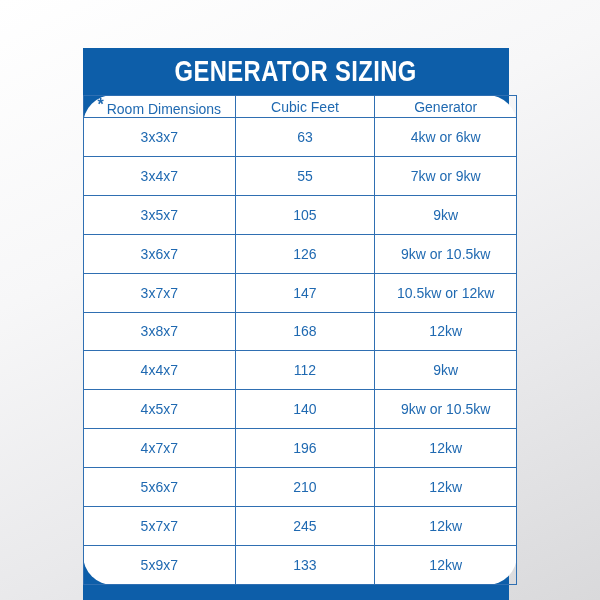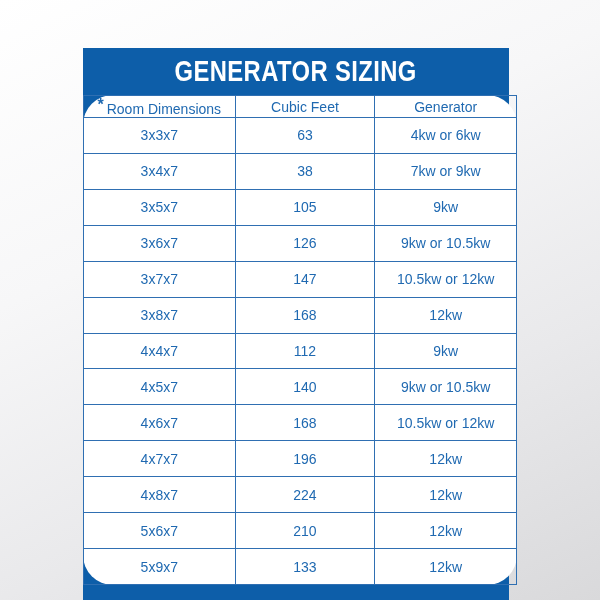--- a/index.html
+++ b/index.html
@@ -111,21 +111,21 @@
         </tr>
       </thead>
       <tbody id="rows-body">
           <tr>
             <td>3x3x7</td>
             <td>63</td>
             <td>4kw or 6kw</td>
           </tr>
           <tr>
             <td>3x4x7</td>
-            <td>38</td>
+            <td>55</td>
             <td>7kw or 9kw</td>
           </tr>
           <tr>
             <td>3x5x7</td>
             <td>105</td>
             <td>9kw</td>
           </tr>
           <tr>
             <td>3x6x7</td>
             <td>126</td>
@@ -145,37 +145,32 @@
             <td>4x4x7</td>
             <td>112</td>
             <td>9kw</td>
           </tr>
           <tr>
             <td>4x5x7</td>
             <td>140</td>
             <td>9kw or 10.5kw</td>
           </tr>
           <tr>
-            <td>4x6x7</td>
-            <td>168</td>
-            <td>10.5kw or 12kw</td>
-          </tr>
-          <tr>
             <td>4x7x7</td>
             <td>196</td>
             <td>12kw</td>
           </tr>
           <tr>
-            <td>4x8x7</td>
-            <td>224</td>
+            <td>5x6x7</td>
+            <td>210</td>
             <td>12kw</td>
           </tr>
           <tr>
-            <td>5x6x7</td>
-            <td>210</td>
+            <td>5x7x7</td>
+            <td>245</td>
             <td>12kw</td>
           </tr>
           <tr>
             <td>5x9x7</td>
             <td>133</td>
             <td>12kw</td>
           </tr>
         </tbody>
     </table>
 

